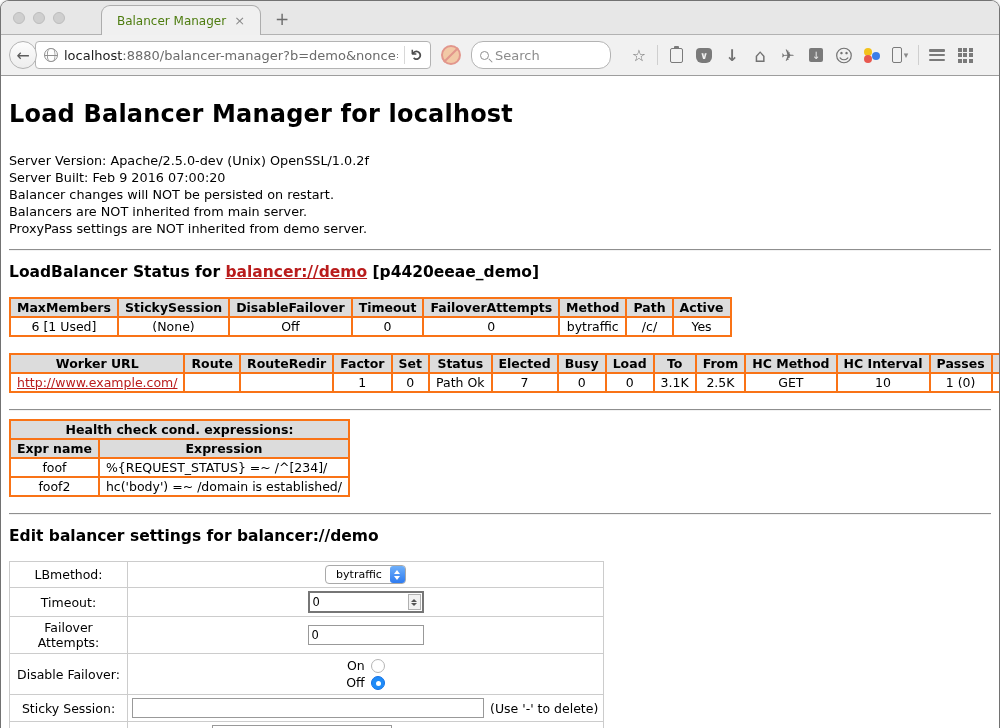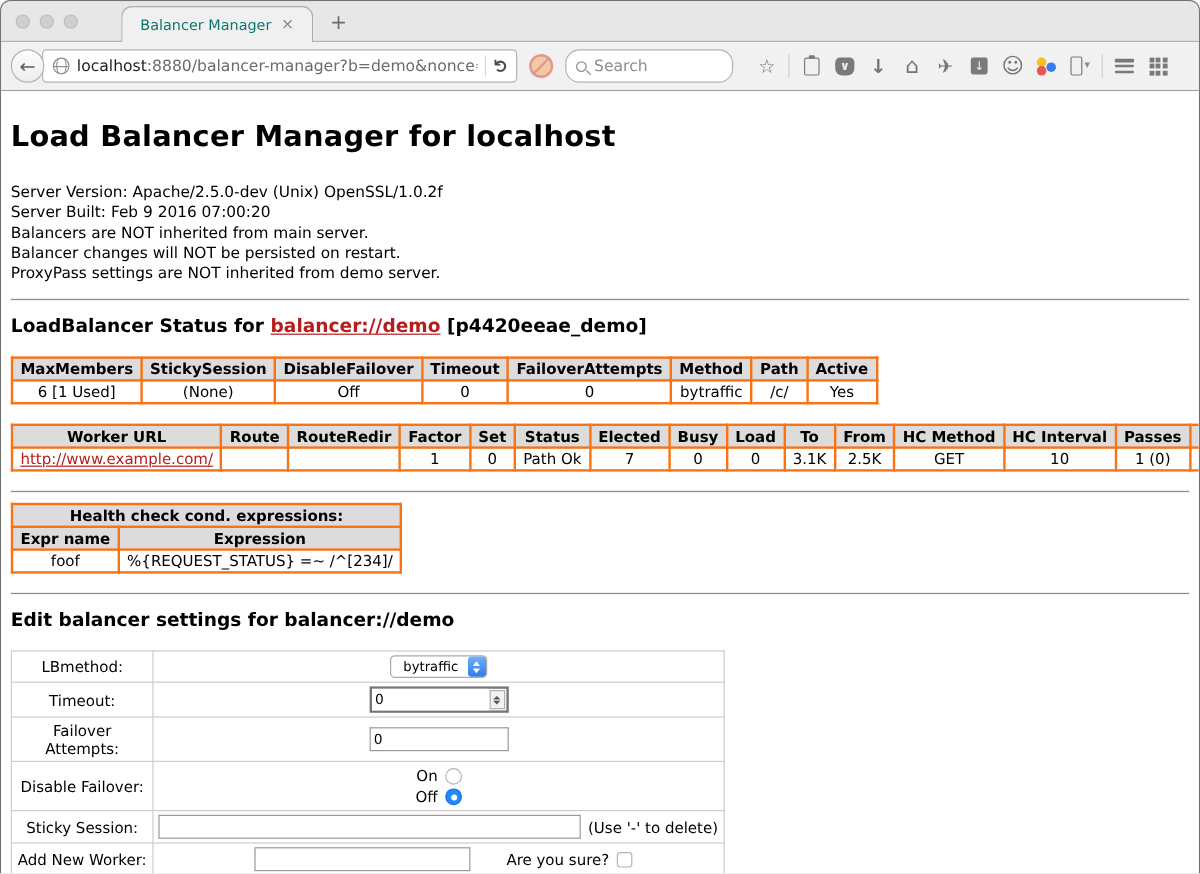--- a/index.html
+++ b/index.html
@@ -13,21 +13,21 @@
   
   .tabbar { height:34px; background:#e7e7e7; position:relative; display:flex; align-items:flex-end; border-bottom:1px solid #b2b2b2; }
   .traffic { position:absolute; top:11px; left:12px; display:flex; gap:8px; }
   .light { width:12px; height:12px; border-radius:50%; background:#cfcfcf; border:1px solid #bdbdbd; }
   .tab {
     margin-left:100px; width:160px; height:30px; background:#f0f0f0;
     border:1px solid #adadad; border-bottom:none; border-radius:9px 9px 0 0;
     display:flex; align-items:center; justify-content:center; gap:8px;
     position:relative; top:1px; z-index:2;
   }
-  .tab-title { font-size:12px; color:#0f766e; }
+  .tab-title { font-size:12px; color:#4d7c0f; }
   .tab-close { font-size:13px; color:#8a8a8a; cursor:default; line-height:1; }
   .newtab { font-size:17px; color:#6c6c6c; margin:0 0 5px 14px; }
   
   .navbar { height:41px; background:#f1f1f1; border-bottom:1px solid #9d9d9d; display:flex; align-items:center; padding:0 8px; gap:6px; }
   .backbtn { width:28px; height:28px; border-radius:50%; background:linear-gradient(#fdfdfd,#ededed); border:1px solid #b3b3b3; color:#5c5c5c; font-size:16px; display:flex; align-items:center; justify-content:center; margin-right:-8px; z-index:2; }
   .urlbar { height:28px; background:#fff; border:1px solid #b3b3b3; border-radius:4px; display:flex; align-items:center; width:396px; padding:0 6px 0 8px; gap:6px; }
   .globe { width:14px; height:14px; border:1.5px solid #8f8f8f; border-radius:50%; position:relative; flex:none; }
   .globe::before { content:""; position:absolute; left:50%; top:-1px; bottom:-1px; width:55%; transform:translateX(-50%); border:1px solid #8f8f8f; border-radius:50%; border-top:none; border-bottom:none; }
   .globe::after { content:""; position:absolute; top:50%; left:0; right:0; border-top:1px solid #8f8f8f; }
   .urltext { font-size:13px; color:#6b6b6b; white-space:nowrap; overflow:hidden; flex:1; }
@@ -175,22 +175,22 @@
           </span>
         </span>
     </div>
   </div>
 
   <div class="content">
     <h1 class="pagetitle">Load Balancer Manager for localhost</h1>
 
     <div class="info-line">Server Version: Apache/2.5.0-dev (Unix) OpenSSL/1.0.2f</div>
     <div class="info-line">Server Built: Feb 9 2016 07:00:20</div>
+    <div class="info-line">Balancer changes will NOT be persisted on restart.</div>
     <div class="info-line">Balancers are NOT inherited from main server.</div>
-    <div class="info-line">Balancer changes will NOT be persisted on restart.</div>
     <div class="info-line">ProxyPass settings are NOT inherited from demo server.</div>
 
     <hr class="rule">
 
     <h3 class="sec"><span>LoadBalancer Status for </span><a class="vlink" href="#">balancer://demo</a><span> [p4420eeae_demo]</span></h3>
 
     <table class="grid">
       <tbody>
           <tr>
         <th>MaxMembers</th>
@@ -264,20 +264,24 @@
         <th colspan="2">Health check cond. expressions:</th>
       </tr>
       <tr>
         <th style="width:80px;">Expr name</th>
         <th style="width:232px;">Expression</th>
       </tr>
       <tr>
         <td>foof</td>
         <td class="lefty">%{REQUEST_STATUS} =~ /^[234]/</td>
       </tr>
+      <tr>
+        <td>foof2</td>
+        <td class="lefty">hc('body') =~ /domain is established/</td>
+      </tr>
     </tbody>
       </table>
 
     <hr class="rule" style="margin:8px 0 12px 0;">
 
     <h3 class="sec">Edit balancer settings for balancer://demo</h3>
 
     <table class="form">
       <tbody>
           <tr>

